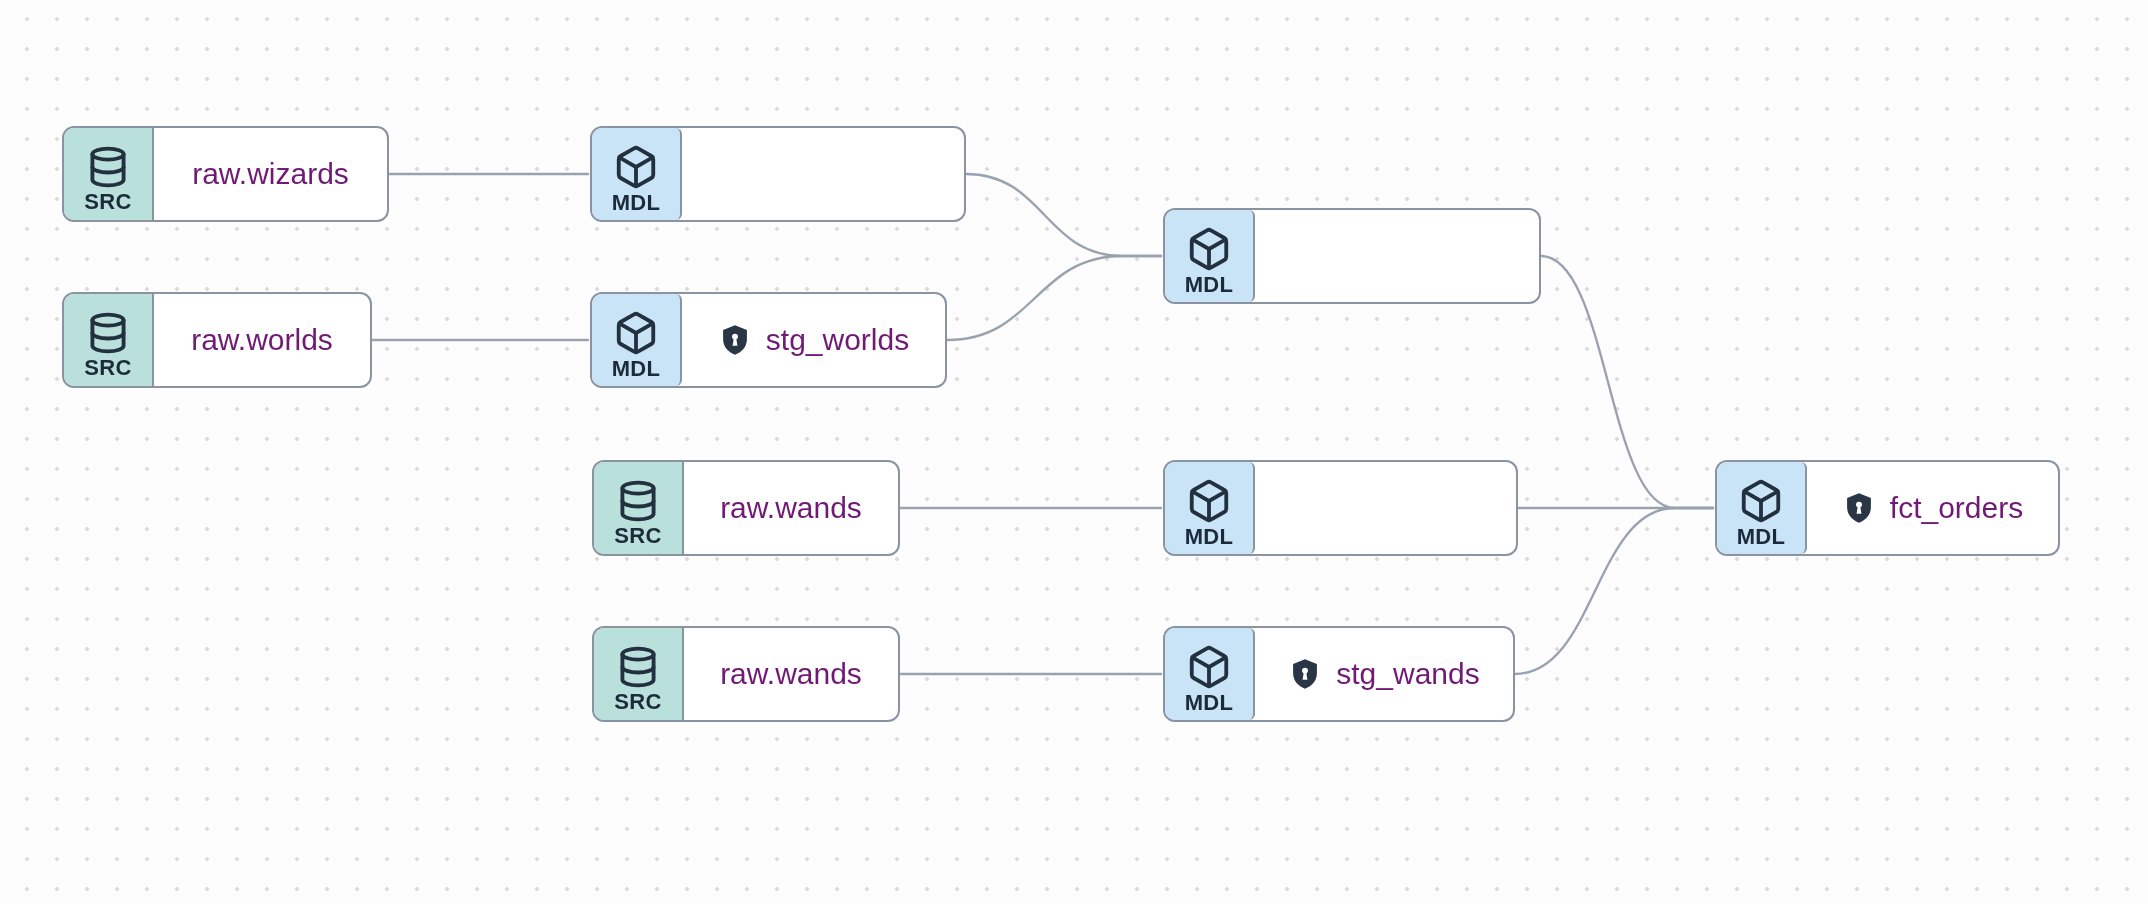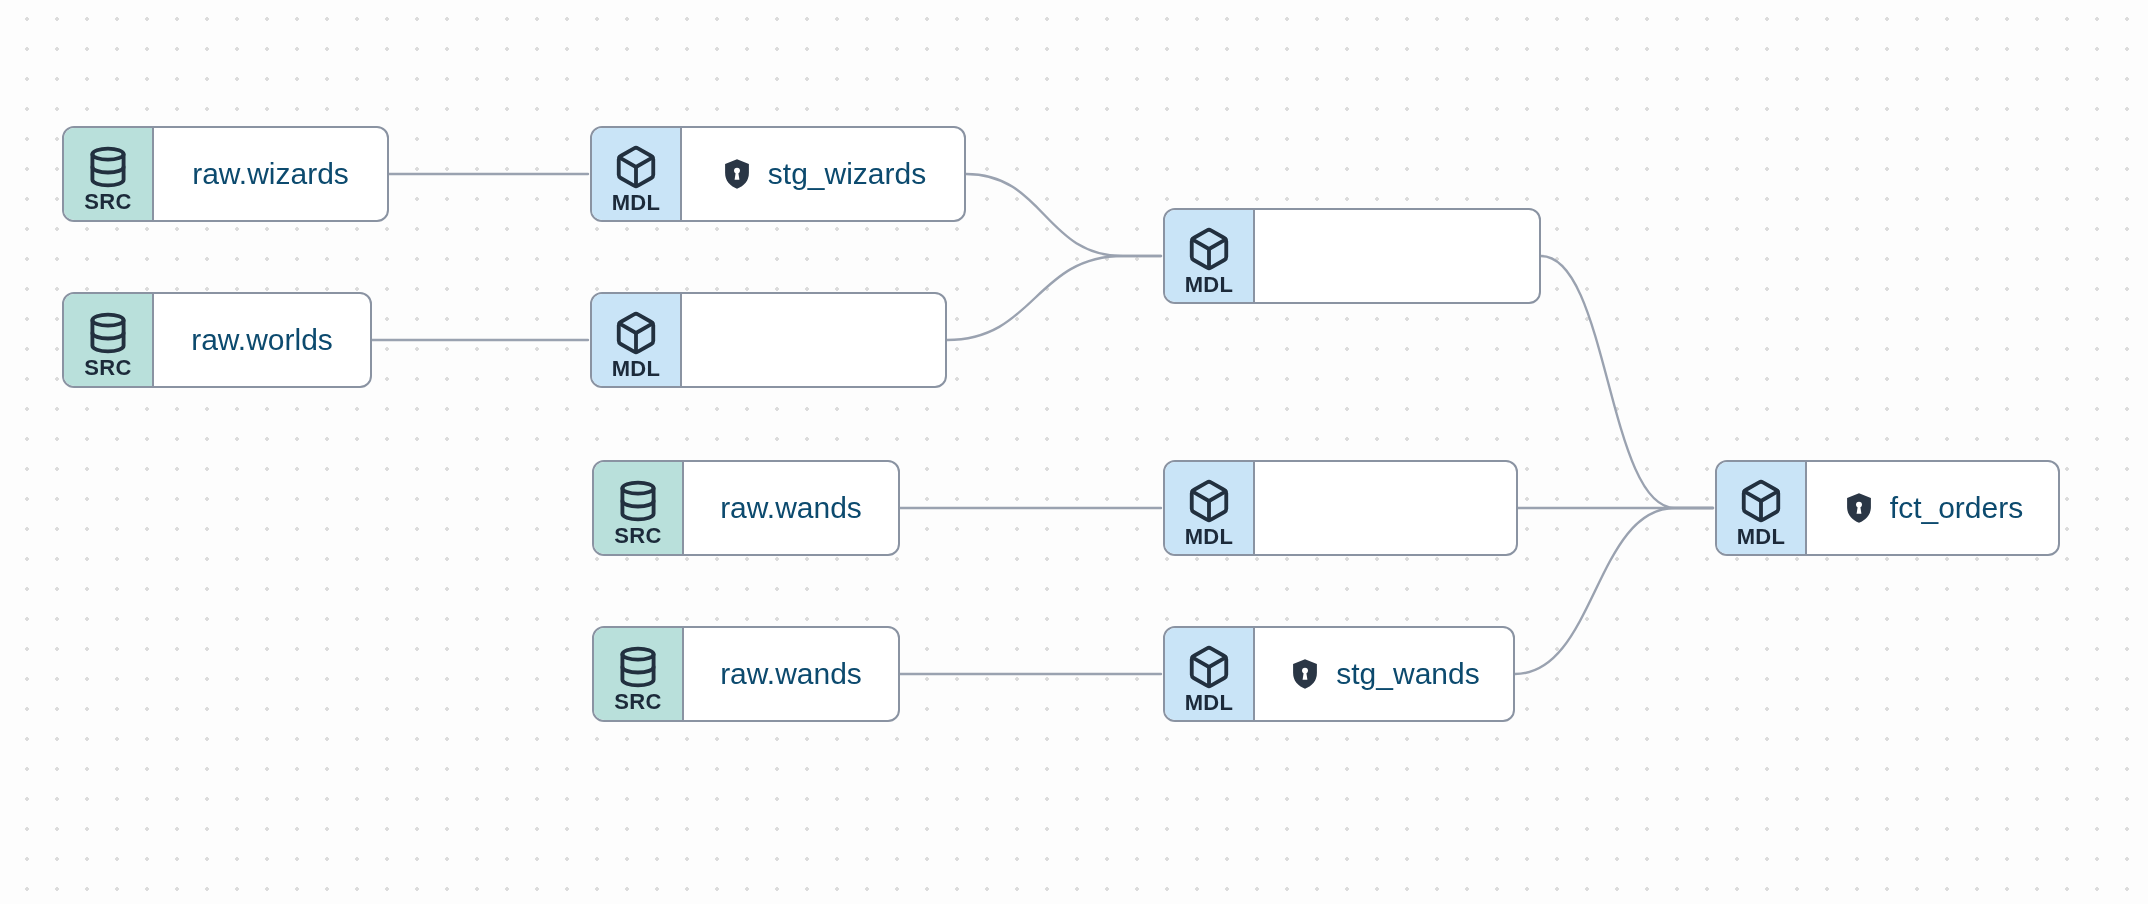--- a/index.html
+++ b/index.html
@@ -37,41 +37,41 @@
     display: flex;
     flex-direction: column;
     align-items: center;
     justify-content: center;
     gap: 2px;
     border-right: 2px solid #8a93a2;
     padding-top: 10px;
     text-align: center;
   }
   .badge.source { background: #b9e0db; }
-  .badge.model  { background: #c9e4f7; }
+  .badge.model  { background: #c9e4f7; border-radius: 6px; }
   .badge-label {
     font-size: 22px;
     font-weight: 600;
     letter-spacing: 0.3px;
     color: #1c2a3a;
     line-height: 1;
   }
   .type-icon svg { display: block; }
   .node-body {
     flex: 1;
     display: flex;
     align-items: center;
     justify-content: center;
     padding: 0 24px;
     gap: 14px;
   }
   .node-label {
     font-size: 30px;
     font-weight: 500;
-    color: #0c4a6e;
+    color: #701a75;
     white-space: nowrap;
     line-height: 1;
   }
   .shield-icon svg { display: block; }
 </style>
 </head>
 <body>
 
 <div class="canvas" id="canvas">
   <svg class="edge-layer" id="edge-layer" xmlns="http://www.w3.org/2000/svg" viewBox="0 0 2148 904">
@@ -105,56 +105,56 @@
         <div class="badge model">
           <span class="type-icon">
             <svg width="46" height="46" viewBox="0 0 24 24" fill="none" stroke="#22303f" stroke-width="2" stroke-linecap="round" stroke-linejoin="round">
               <path d="M21 16V8a2 2 0 0 0-1-1.73l-7-4a2 2 0 0 0-2 0l-7 4A2 2 0 0 0 3 8v8a2 2 0 0 0 1 1.73l7 4a2 2 0 0 0 2 0l7-4A2 2 0 0 0 21 16z"></path>
               <path d="M3.27 6.96 12 12.01l8.73-5.05"></path>
               <path d="M12 22.08V12"></path>
             </svg>
           </span>
           <span class="badge-label">MDL</span>
         </div>
+      </div>
+      <div class="node" style="left: 62px; top: 292px; width: 310px; height: 96px;">
+        <div class="badge source">
+          <span class="type-icon">
+            <svg width="44" height="44" viewBox="0 0 24 24" fill="none" stroke="#22303f" stroke-width="2.1" stroke-linecap="round" stroke-linejoin="round">
+              <ellipse cx="12" cy="5" rx="8.5" ry="3"></ellipse>
+              <path d="M20.5 12c0 1.66-3.8 3-8.5 3s-8.5-1.34-8.5-3"></path>
+              <path d="M3.5 5v14c0 1.66 3.8 3 8.5 3s8.5-1.34 8.5-3V5"></path>
+            </svg>
+          </span>
+          <span class="badge-label">SRC</span>
+        </div>
+        <div class="node-body">
+          <span class="node-label">raw.worlds</span>
+        </div>
+      </div>
+      <div class="node" style="left: 590px; top: 292px; width: 357px; height: 96px;">
+        <div class="badge model">
+          <span class="type-icon">
+            <svg width="46" height="46" viewBox="0 0 24 24" fill="none" stroke="#22303f" stroke-width="2" stroke-linecap="round" stroke-linejoin="round">
+              <path d="M21 16V8a2 2 0 0 0-1-1.73l-7-4a2 2 0 0 0-2 0l-7 4A2 2 0 0 0 3 8v8a2 2 0 0 0 1 1.73l7 4a2 2 0 0 0 2 0l7-4A2 2 0 0 0 21 16z"></path>
+              <path d="M3.27 6.96 12 12.01l8.73-5.05"></path>
+              <path d="M12 22.08V12"></path>
+            </svg>
+          </span>
+          <span class="badge-label">MDL</span>
+        </div>
         <div class="node-body">
           <span class="shield-icon">
             <svg width="34" height="34" viewBox="0 0 24 24">
               <path fill="#2a3645" d="M12 1.6 20.4 5v6.3c0 5.4-3.4 9.2-8.4 11.1-5-1.9-8.4-5.7-8.4-11.1V5Z"></path>
               <circle fill="#ffffff" cx="12" cy="9.6" r="2.1"></circle>
               <path fill="#ffffff" d="M11.15 10.6h1.7l.85 5.4h-3.4Z"></path>
             </svg>
           </span>
-          <span class="node-label">stg_wizards</span>
-        </div>
-      </div>
-      <div class="node" style="left: 62px; top: 292px; width: 310px; height: 96px;">
-        <div class="badge source">
-          <span class="type-icon">
-            <svg width="44" height="44" viewBox="0 0 24 24" fill="none" stroke="#22303f" stroke-width="2.1" stroke-linecap="round" stroke-linejoin="round">
-              <ellipse cx="12" cy="5" rx="8.5" ry="3"></ellipse>
-              <path d="M20.5 12c0 1.66-3.8 3-8.5 3s-8.5-1.34-8.5-3"></path>
-              <path d="M3.5 5v14c0 1.66 3.8 3 8.5 3s8.5-1.34 8.5-3V5"></path>
-            </svg>
-          </span>
-          <span class="badge-label">SRC</span>
-        </div>
-        <div class="node-body">
-          <span class="node-label">raw.worlds</span>
-        </div>
-      </div>
-      <div class="node" style="left: 590px; top: 292px; width: 357px; height: 96px;">
-        <div class="badge model">
-          <span class="type-icon">
-            <svg width="46" height="46" viewBox="0 0 24 24" fill="none" stroke="#22303f" stroke-width="2" stroke-linecap="round" stroke-linejoin="round">
-              <path d="M21 16V8a2 2 0 0 0-1-1.73l-7-4a2 2 0 0 0-2 0l-7 4A2 2 0 0 0 3 8v8a2 2 0 0 0 1 1.73l7 4a2 2 0 0 0 2 0l7-4A2 2 0 0 0 21 16z"></path>
-              <path d="M3.27 6.96 12 12.01l8.73-5.05"></path>
-              <path d="M12 22.08V12"></path>
-            </svg>
-          </span>
-          <span class="badge-label">MDL</span>
+          <span class="node-label">stg_worlds</span>
         </div>
       </div>
       <div class="node" style="left: 1163px; top: 208px; width: 378px; height: 96px;">
         <div class="badge model">
           <span class="type-icon">
             <svg width="46" height="46" viewBox="0 0 24 24" fill="none" stroke="#22303f" stroke-width="2" stroke-linecap="round" stroke-linejoin="round">
               <path d="M21 16V8a2 2 0 0 0-1-1.73l-7-4a2 2 0 0 0-2 0l-7 4A2 2 0 0 0 3 8v8a2 2 0 0 0 1 1.73l7 4a2 2 0 0 0 2 0l7-4A2 2 0 0 0 21 16z"></path>
               <path d="M3.27 6.96 12 12.01l8.73-5.05"></path>
               <path d="M12 22.08V12"></path>
             </svg>

